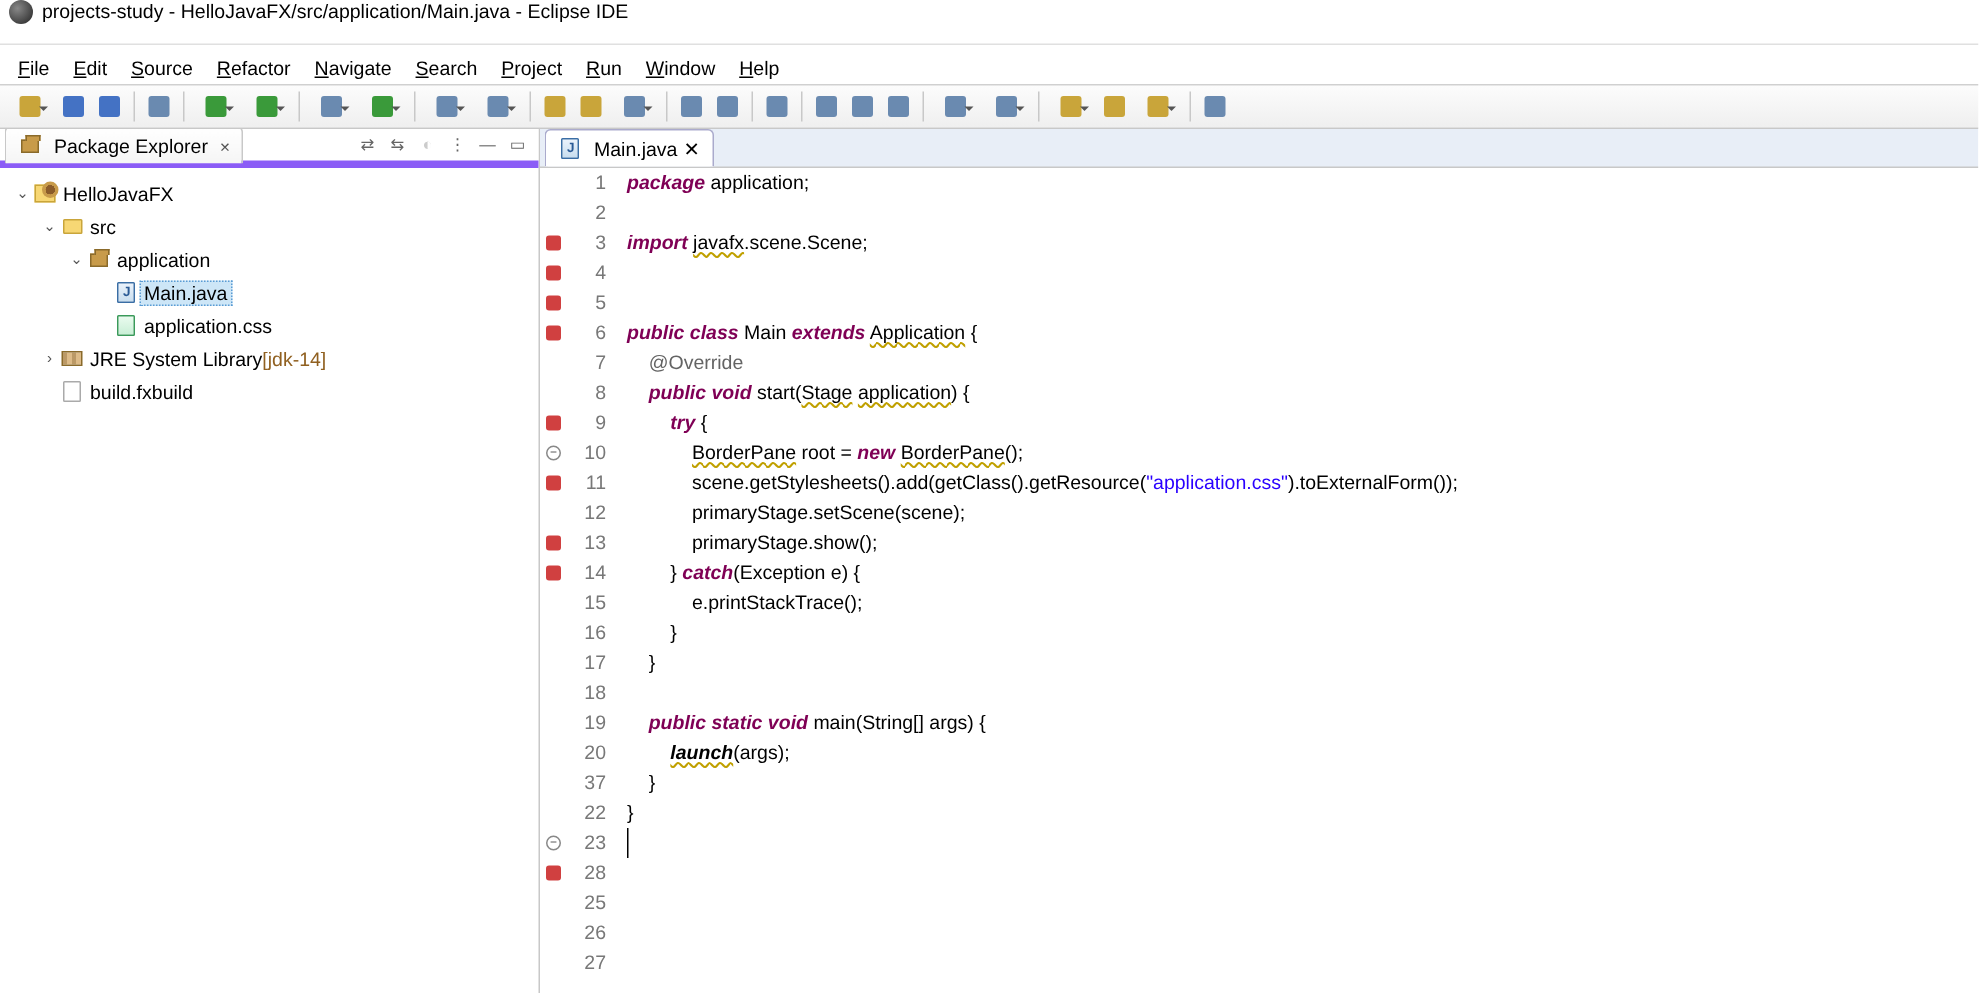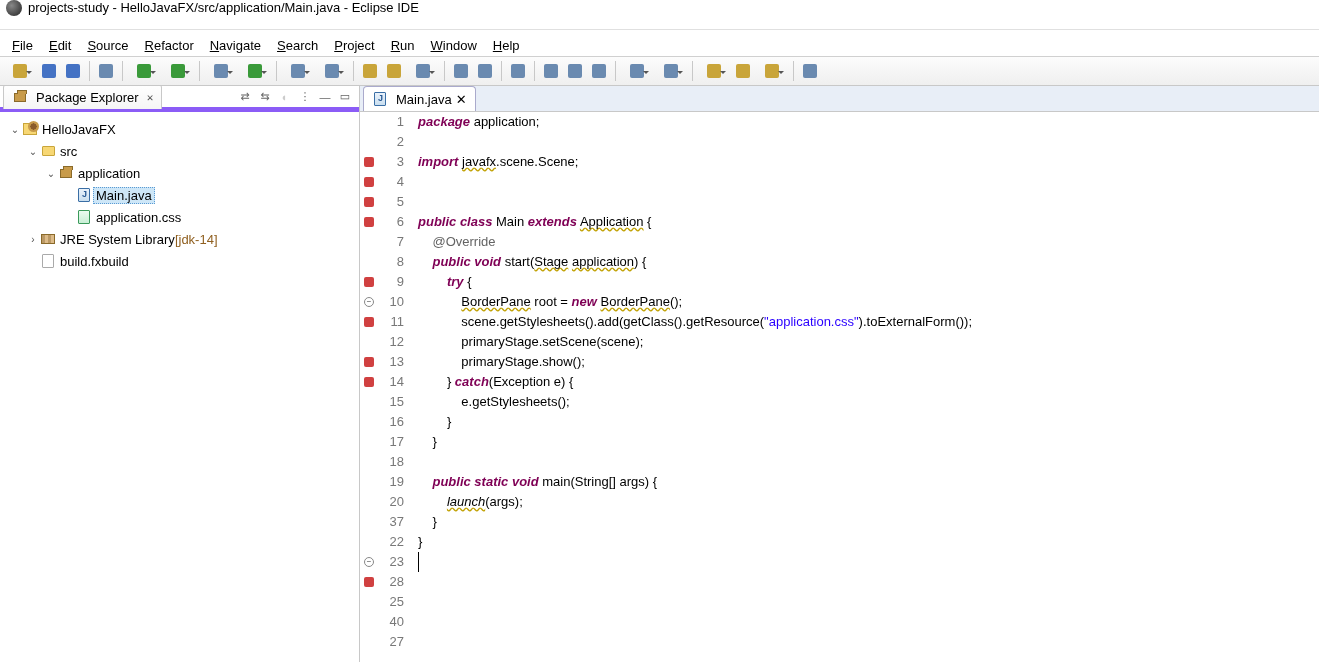--- a/index.html
+++ b/index.html
@@ -37,21 +37,21 @@
   .gut-row { height:20px; display:flex; align-items:center; justify-content:center; }
   .lineno { width:32px; text-align:right; color:#787878; padding-right:6px; }
   .ln-row { height:20px; }
   .code { flex:1; padding-left:8px; }
   .code-row { height:20px; white-space:pre; }
   .kw { color:#7f0055; font-weight:bold;font-style:italic; }
   .str { color:#2a00ff; }
   .ann { color:#646464; }
   .cursor-line { border-left:1px solid #000; }
   .sq { text-decoration:underline wavy #c0a000; text-decoration-skip-ink:none; }
-  .ital { font-style:italic; }
+  .ital { font-style:italic;font-weight:bold; }
   
   .ic-pkg { width:12px;height:9px;background:#c89b4a;border:1px solid #8a6a2a;position:relative; }
   .ic-pkg::before{content:"";position:absolute;top:-4px;left:2px;width:8px;height:3px;background:#c89b4a;border:1px solid #8a6a2a;border-bottom:none;}
   .ic-folder{width:13px;height:10px;background:#f7d774;border:1px solid #c9a53a;border-radius:1px;}
   .ic-java{width:12px;height:14px;border:1px solid #3a6ea5;background:linear-gradient(#eaf2fb,#c9deef);border-radius:1px;position:relative;}
   .ic-java::after{content:"J";position:absolute;top:0;left:3px;font-size:9px;color:#2a5a95;font-weight:bold;}
   .ic-css{width:12px;height:14px;border:1px solid #3a9a5a;background:linear-gradient(#eafbef,#c9efd6);border-radius:1px;}
   .ic-lib{width:14px;height:10px;background:repeating-linear-gradient(90deg,#b96,#b96 3px,#db8 3px,#db8 6px);border:1px solid #8a6a2a;}
   .ic-file{width:12px;height:14px;border:1px solid #aaa;background:#fff;border-radius:1px;}
   .ic-proj{width:14px;height:12px;background:#f7d774;border:1px solid #c9a53a;position:relative;}
@@ -326,39 +326,39 @@
           <div class="ln-row">16</div>
           <div class="ln-row">17</div>
           <div class="ln-row">18</div>
           <div class="ln-row">19</div>
           <div class="ln-row">20</div>
           <div class="ln-row">37</div>
           <div class="ln-row">22</div>
           <div class="ln-row">23</div>
           <div class="ln-row">28</div>
           <div class="ln-row">25</div>
-          <div class="ln-row">40</div>
+          <div class="ln-row">26</div>
           <div class="ln-row">27</div>
         </div>
       <div class="code" id="code">
           <div class="code-row"><span class="kw">package</span><span> application;</span></div>
           <div class="code-row"></div>
           <div class="code-row"><span class="kw">import</span><span> </span><span class="sq">javafx</span><span>.scene.Scene;</span></div>
           <div class="code-row"></div>
           <div class="code-row"></div>
           <div class="code-row"><span class="kw">public class</span><span> Main </span><span class="kw">extends</span><span> </span><span class="sq">Application</span><span> {</span></div>
           <div class="code-row"><span>    </span><span class="ann">@Override</span></div>
           <div class="code-row"><span>    </span><span class="kw">public void</span><span> start(</span><span class="sq">Stage</span><span> </span><span class="sq">application</span><span>) {</span></div>
           <div class="code-row"><span>        </span><span class="kw">try</span><span> {</span></div>
           <div class="code-row"><span>            </span><span class="sq">BorderPane</span><span> root = </span><span class="kw">new</span><span> </span><span class="sq">BorderPane</span><span>();</span></div>
           <div class="code-row"><span>            scene.getStylesheets().add(getClass().getResource(</span><span class="str">"application.css"</span><span>).toExternalForm());</span></div>
           <div class="code-row"><span>            primaryStage.setScene(scene);</span></div>
           <div class="code-row"><span>            primaryStage.show();</span></div>
           <div class="code-row"><span>        } </span><span class="kw">catch</span><span>(Exception e) {</span></div>
-          <div class="code-row"><span>            e.getStylesheets();</span></div>
+          <div class="code-row"><span>            e.printStackTrace();</span></div>
           <div class="code-row"><span>        }</span></div>
           <div class="code-row"><span>    }</span></div>
           <div class="code-row"></div>
           <div class="code-row"><span>    </span><span class="kw">public static void</span><span> main(String[] args) {</span></div>
           <div class="code-row"><span>        </span><span class="sq ital">launch</span><span>(args);</span></div>
           <div class="code-row"><span>    }</span></div>
           <div class="code-row"><span>}</span></div>
           <div class="code-row cursor-line"></div>
         </div>
     </div>

